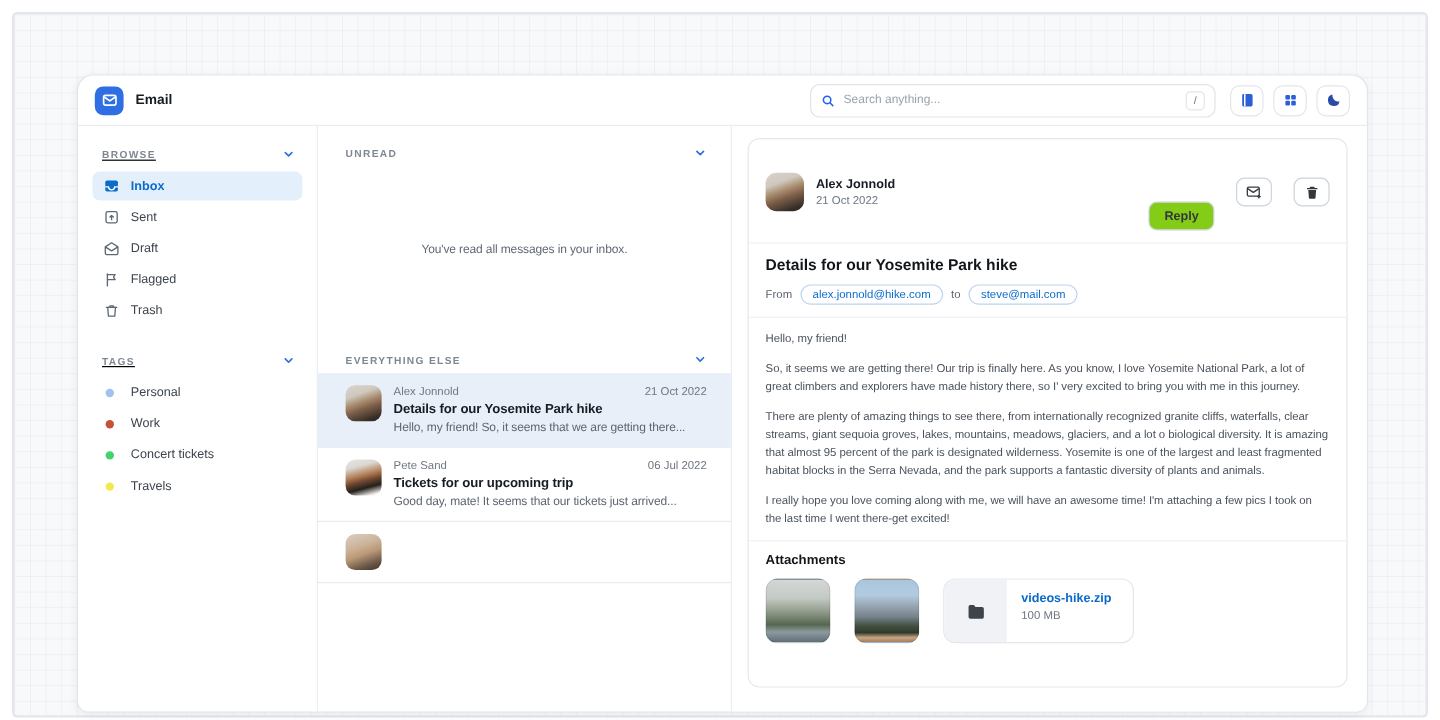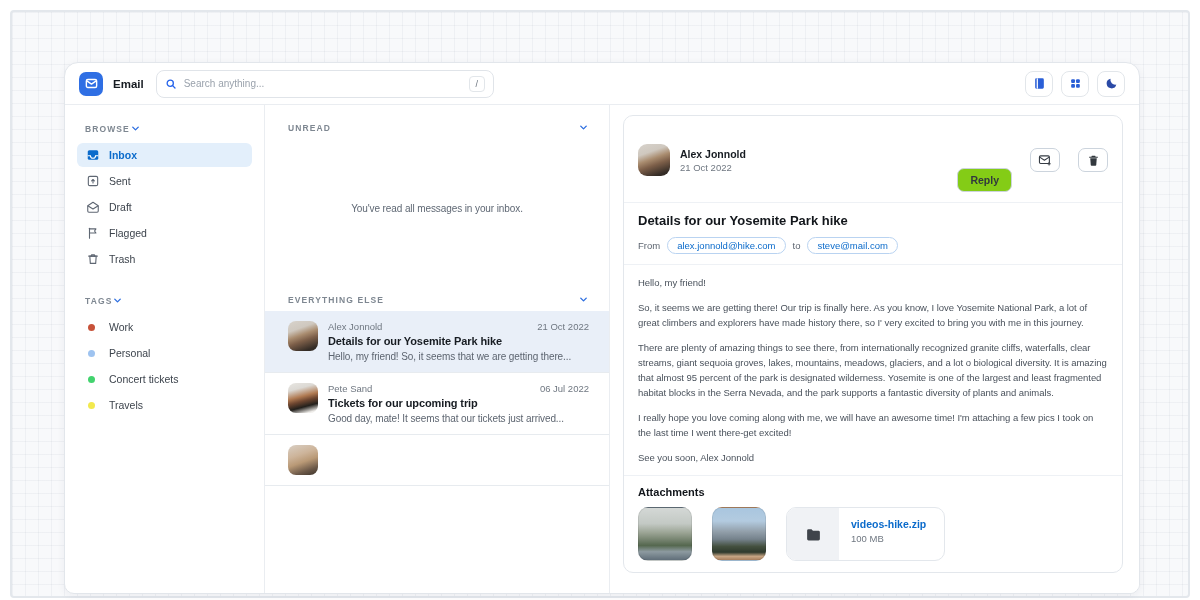--- a/index.html
+++ b/index.html
@@ -19,40 +19,40 @@
          box-shadow:0 2px 8px rgba(30,40,60,.06);
          display:flex; flex-direction:column; overflow:hidden; }
 
   
   .topbar { height:42px; flex:0 0 auto; display:flex; align-items:center;
             padding:0 14px; border-bottom:1px solid #eaedf1; gap:12px; }
   .brand { display:flex; align-items:center; gap:10px; }
   .logo { width:24px; height:24px; border-radius:7px; background:#2f6fe4;
           display:flex; align-items:center; justify-content:center; }
   .brand-title { font-size:11.5px; font-weight:700; color:#171c22; }
-  .search-wrap { flex:1; display:flex; justify-content:flex-start; }
+  .search-wrap { flex:1; display:flex; justify-content:flex-end; }
   .search { width:338px; height:28px; border:1px solid #e0e4e9; border-radius:8px;
             display:flex; align-items:center; gap:7px; padding:0 8px; background:#fff; }
   .search input { flex:1; border:0; outline:0; font-size:10px; color:#394049;
                   background:transparent; font-family:inherit; }
   .search input::placeholder { color:#9aa2ac; }
   .kbd { width:16px; height:16px; border:1px solid #e2e6ea; border-radius:4px;
          font-size:9px; color:#6e7680; display:flex; align-items:center;
          justify-content:center; flex:0 0 auto; }
   .actions { display:flex; gap:8px; }
   .iconbtn { width:28px; height:26px; border:1px solid #e2e6ea; border-radius:8px;
              background:#fff; display:flex; align-items:center; justify-content:center;
              cursor:pointer; }
 
   .columns { flex:1; display:flex; min-height:0; }
 
   
   .sidebar { width:200px; flex:0 0 auto; border-right:1px solid #eaedf1; padding:10px 12px; }
-  .sec-head { display:flex; align-items:center; justify-content:flex-start;
-              padding:8px 6px 9px 8px; }
+  .sec-head { display:flex; align-items:center; justify-content:space-between;
+              padding:8px 6px 9px 8px;text-decoration:underline; }
   .sec-label { font-size:8.5px; font-weight:700; letter-spacing:.13em; color:#7e8791; }
   .nav-item { display:flex; align-items:center; gap:9px; height:24px; padding:0 9px;
               border-radius:6px; margin-bottom:2px; font-size:10.5px; color:#3d444d;
               cursor:pointer; }
   .nav-item.selected { background:#e3effb; color:#0b6bcb; font-weight:700; }
   .nav-icon { color:#5f6773; }
   .selected .nav-icon { color:#0b6bcb; }
   .tags-block { margin-top:16px; }
   .dot { width:7px; height:7px; border-radius:50%; margin:0 5px 0 2px; flex:0 0 auto; }
 
@@ -214,26 +214,26 @@
         </div>
 
         <div class="tags-block">
           <div class="sec-head">
             <span class="sec-label">TAGS</span>
             <svg viewBox="0 0 24 24" width="11" height="11" fill="none" stroke="#2e6fe0" stroke-width="3" stroke-linecap="round" stroke-linejoin="round">
                 <path d="M6 9l6 6 6-6"></path>
               </svg>
           </div>
           <div class="nav-item">
+            <span class="dot" style="background: rgb(158, 195, 240);"></span>
+            <span>Personal</span>
+          </div>
+          <div class="nav-item">
             <span class="dot" style="background: rgb(199, 82, 57);"></span>
             <span>Work</span>
-          </div>
-          <div class="nav-item">
-            <span class="dot" style="background: rgb(158, 195, 240);"></span>
-            <span>Personal</span>
           </div>
           <div class="nav-item">
             <span class="dot" style="background: rgb(66, 211, 110);"></span>
             <span>Concert tickets</span>
           </div>
           <div class="nav-item">
             <span class="dot" style="background: rgb(242, 233, 78);"></span>
             <span>Travels</span>
           </div>
         </div>
@@ -319,21 +319,20 @@
             <span class="chip">steve@mail.com</span>
           </div>
 
           <div class="hr"></div>
 
           <div class="mailbody">
             <p>Hello, my friend!</p>
             <p>So, it seems we are getting there! Our trip is finally here. As you know, I love Yosemite National Park, a lot of great climbers and explorers have made history there, so I' very excited to bring you with me in this journey.</p>
             <p>There are plenty of amazing things to see there, from internationally recognized granite cliffs, waterfalls, clear streams, giant sequoia groves, lakes, mountains, meadows, glaciers, and a lot o biological diversity. It is amazing that almost 95 percent of the park is designated wilderness. Yosemite is one of the largest and least fragmented habitat blocks in the Serra Nevada, and the park supports a fantastic diversity of plants and animals.</p>
             <p>I really hope you love coming along with me, we will have an awesome time! I'm attaching a few pics I took on the last time I went there-get excited!</p>
-            <p>See you soon, Alex Jonnold</p>
           </div>
 
           <div class="hr"></div>
 
           <div class="attach-label">Attachments</div>
           <div class="attach-row">
             <div class="thumb th-1"></div>
             <div class="thumb th-2"></div>
             <div class="filecard">
               <div class="fileicon">

